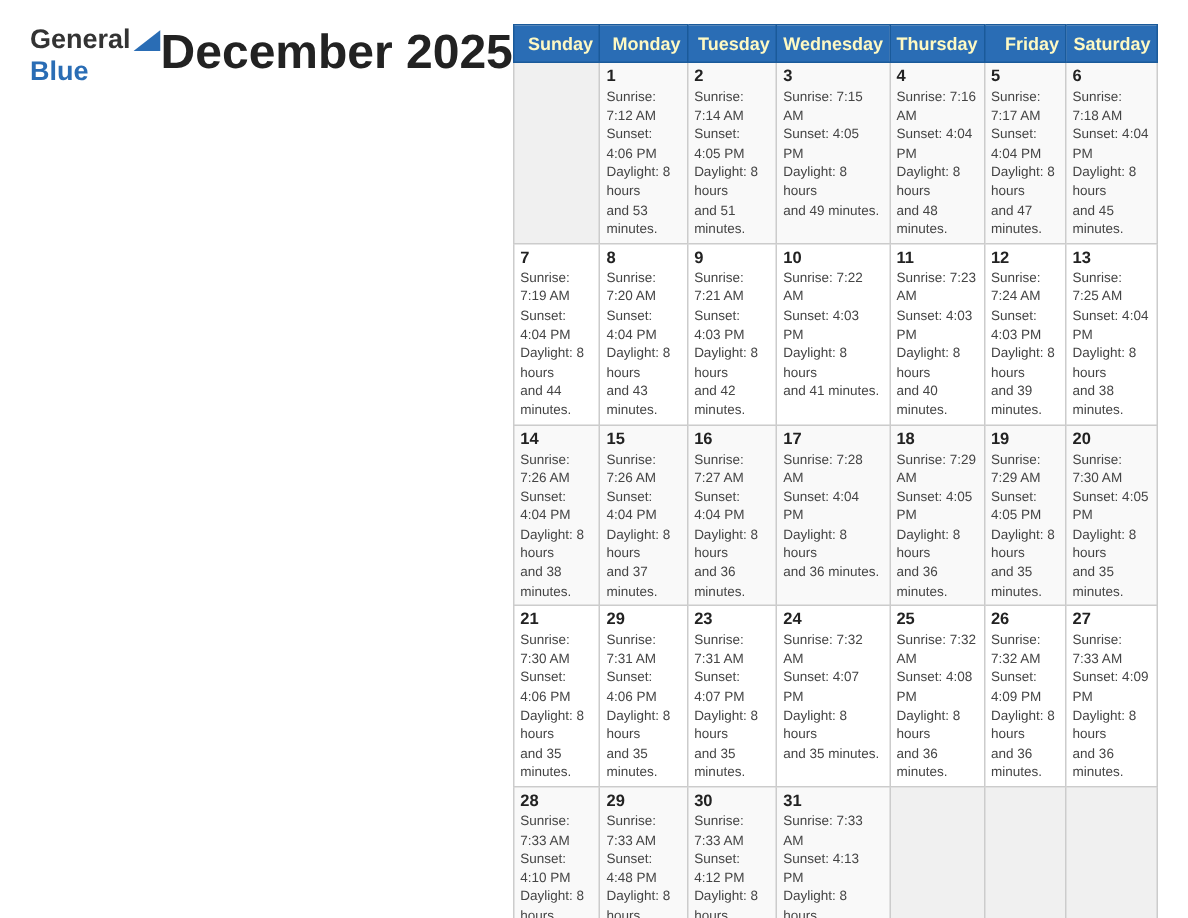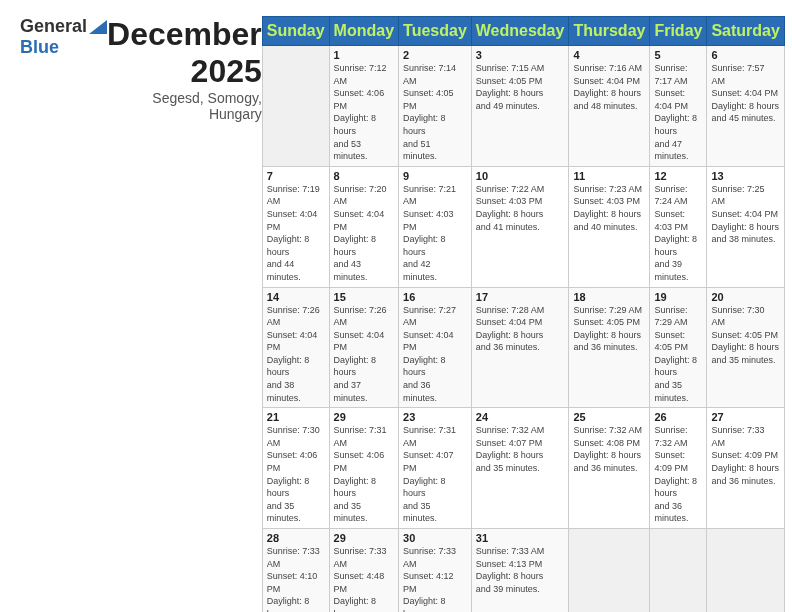--- a/index.html
+++ b/index.html
@@ -59,22 +59,22 @@
       font-size: 14px;
       color: #555;
     }
     .calendar {
       width: 100%;
       border-collapse: collapse;
       flex: 1;
     }
     .calendar th {
       background-color: #2a6db5;
-      color: #bef264;
-      font-size: 16px;
+      color: #fef9c3;
+      font-size: 12px;
       font-weight: bold;
       padding: 5px 4px;
       text-align: right;
       border: 1px solid #1a5a9a;
     }
     .calendar td {
       vertical-align: top;
       padding: 3px 4px;
       border: 1px solid #ccc;
       font-size: 9.5px;
@@ -113,21 +113,20 @@
       <div class="logo-text">
         <span class="logo-general">General</span>
         <svg class="logo-icon" viewBox="0 0 18 14" xmlns="http://www.w3.org/2000/svg">
           <polygon points="0,14 18,0 18,14" fill="#2a6db5"></polygon>
         </svg>
       </div>
       <span class="logo-blue">Blue</span>
     </div>
     <div class="title-area">
       <div class="month-title">December 2025</div>
-      <div class="location-subtitle">Segesd, Somogy, Hungary</div>
     </div>
   </div>
 
   <table class="calendar">
     <thead>
       <tr>
         <th>Sunday</th>
         <th>Monday</th>
         <th>Tuesday</th>
         <th>Wednesday</th>
@@ -180,21 +179,21 @@
             <div class="day-info">
               <div>Sunrise: 7:17 AM</div>
               <div>Sunset: 4:04 PM</div>
               <div>Daylight: 8 hours</div>
               <div>and 47 minutes.</div>
             </div>
           </td>
           <td>
             <span class="day-number">6</span>
             <div class="day-info">
-              <div>Sunrise: 7:57 AM</div>
+              <div>Sunrise: 7:18 AM</div>
               <div>Sunset: 4:04 PM</div>
               <div>Daylight: 8 hours</div>
               <div>and 45 minutes.</div>
             </div>
           </td>
         </tr>
         <tr>
           <td>
             <span class="day-number">7</span>
             <div class="day-info">

